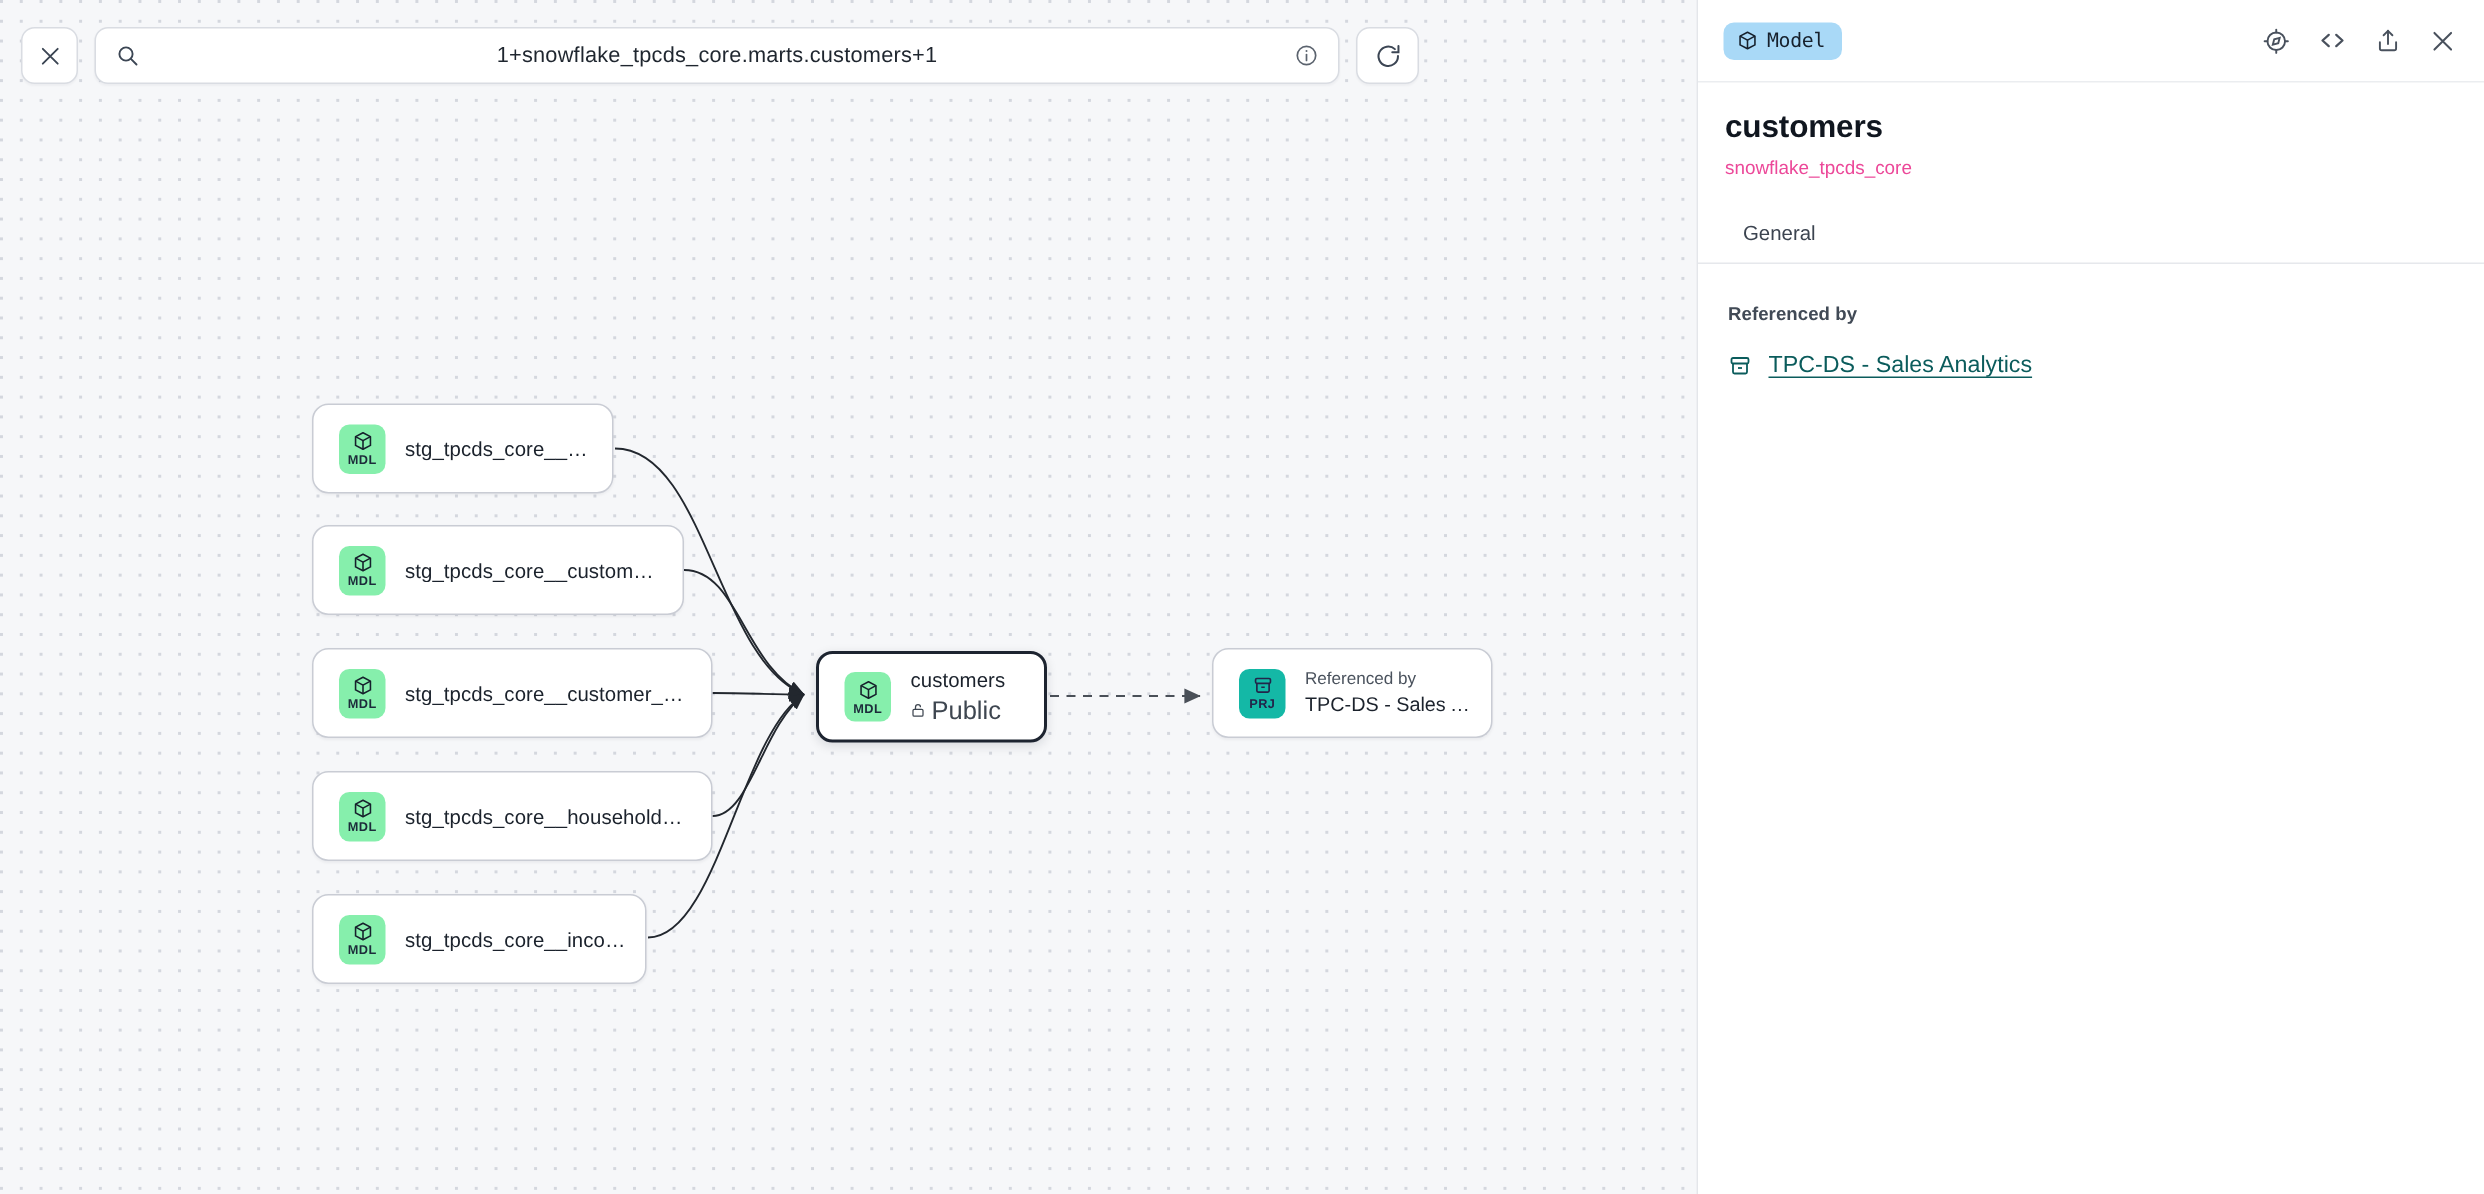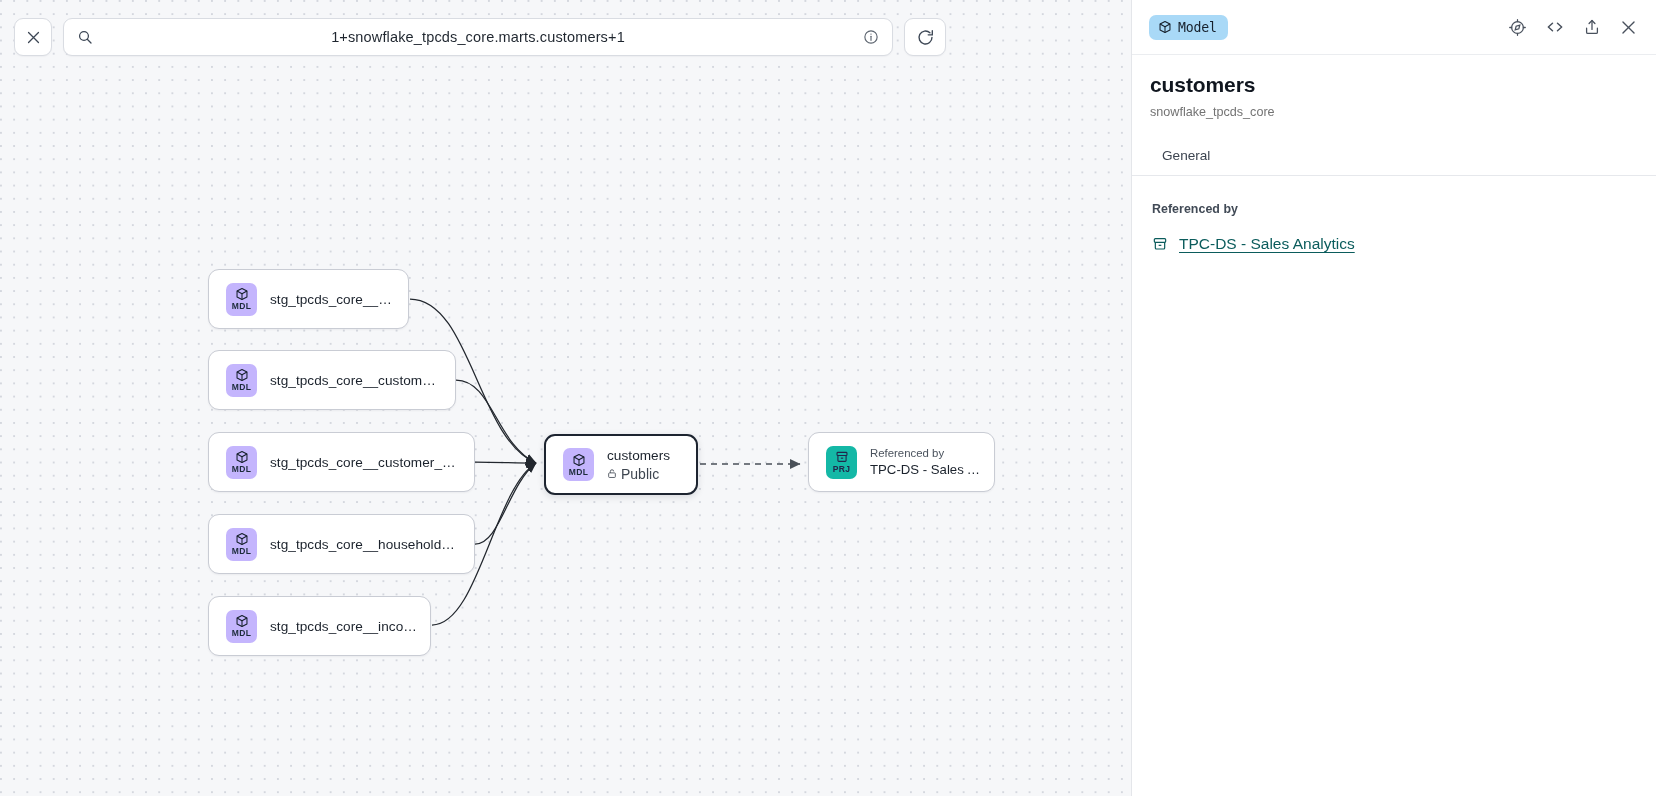--- a/index.html
+++ b/index.html
@@ -98,30 +98,30 @@
     display: flex; flex-direction: column;
     align-items: center; justify-content: center;
     flex: 0 0 31px;
     gap: 0px;
   }
   .nbadge .bico { height: 15px; display:flex; align-items:flex-end; }
   .nbadge .btxt {
     font-size: 8.5px; font-weight: 700; letter-spacing: .3px;
     line-height: 11px;
   }
-  .badge-mdl { background: #c4b5fd; color: #1c2b3a; }
+  .badge-mdl { background: #86efac; color: #1c2b3a; }
   .badge-prj { background: #14b8a6; color: #22254a; }
 
   .nbody { display: flex; flex-direction: column; justify-content: center; min-width: 0; flex: 1 1 auto; padding-right: 12px; }
   .ntitle {
     font-size: 13.6px; color: #1b222c; white-space: nowrap;
     overflow: hidden; text-overflow: ellipsis; letter-spacing: .05px;
   }
   .nsub {
-    font-size: 14px; color: #3e4650; display: flex; align-items: center; gap: 4px;
+    font-size: 17px; color: #3e4650; display: flex; align-items: center; gap: 4px;
     margin-top: 3px;
   }
   .nover { font-size: 11.4px; color: #4a525d; margin-bottom: 3px; }
   .nname2 { font-size: 13.2px; color: #1b222c; white-space: nowrap; overflow: hidden; text-overflow: ellipsis; }
 
   
   .panel {
     position: absolute; right: 0; top: 0;
     width: 525px; height: 796px;
     background: #ffffff;
@@ -141,21 +141,21 @@
     display: flex; align-items: center; gap: 6px;
     padding: 0 11px 0 9px;
     font-size: 13.2px; color: #16202c;
     font-family: "DejaVu Sans Mono", monospace;
     letter-spacing: -0.2px;
   }
   .head-actions { margin-left: auto; display: flex; align-items: center; gap: 18px; color: #49515d; }
 
   .panel-title-wrap { padding: 18px 18px 0 18px; }
   .panel-title { font-size: 21px; font-weight: 700; color: #10161f; letter-spacing: -.1px; }
-  .panel-sub { font-size: 12.6px; color: #737373; margin-top: 8px; }
+  .panel-sub { font-size: 12.6px; color: #ec4899; margin-top: 8px; }
 
   .tabs {
     margin-top: 23px;
     display: flex; align-items: flex-end;
     padding: 0 18px;
     border-bottom: 1px solid #e6e8ec;
     gap: 24px;
   }
   .tab {
     display: flex; align-items: center; gap: 10px;

